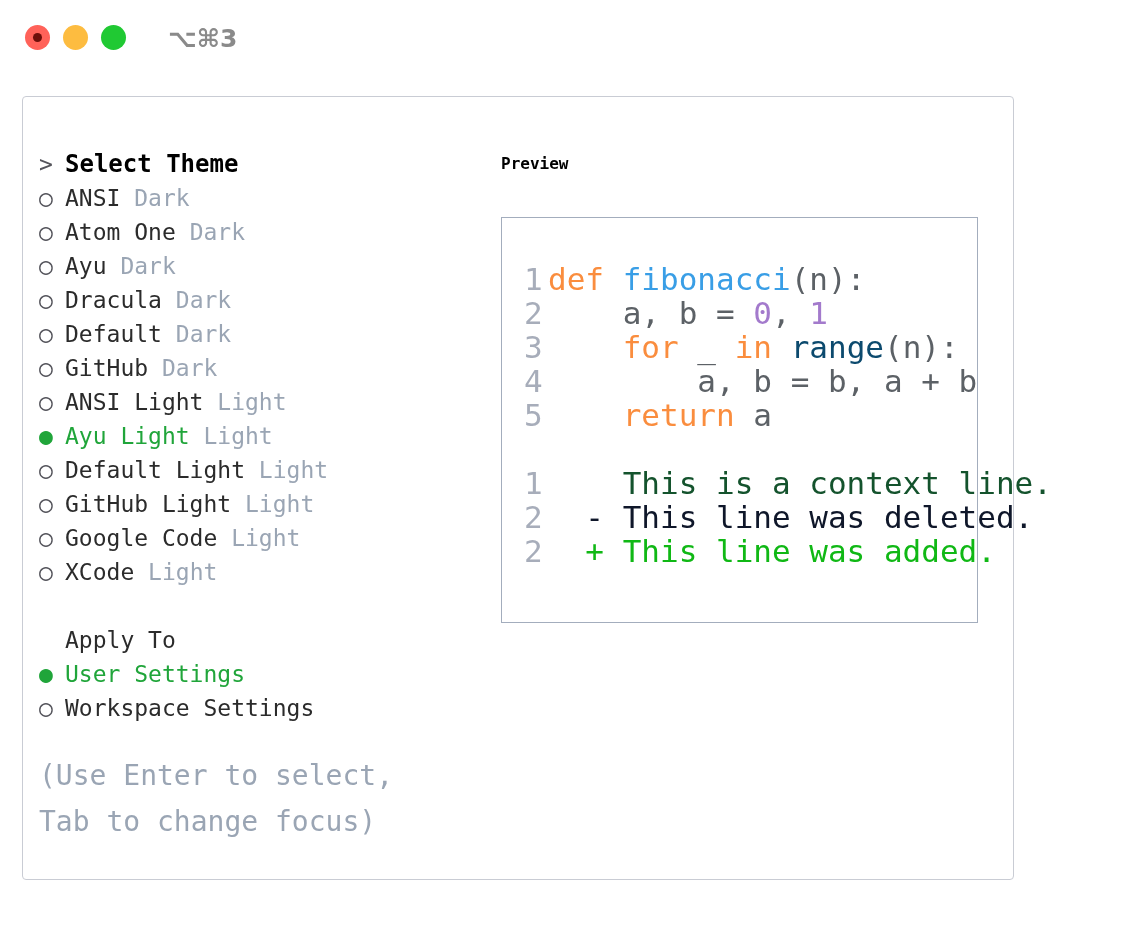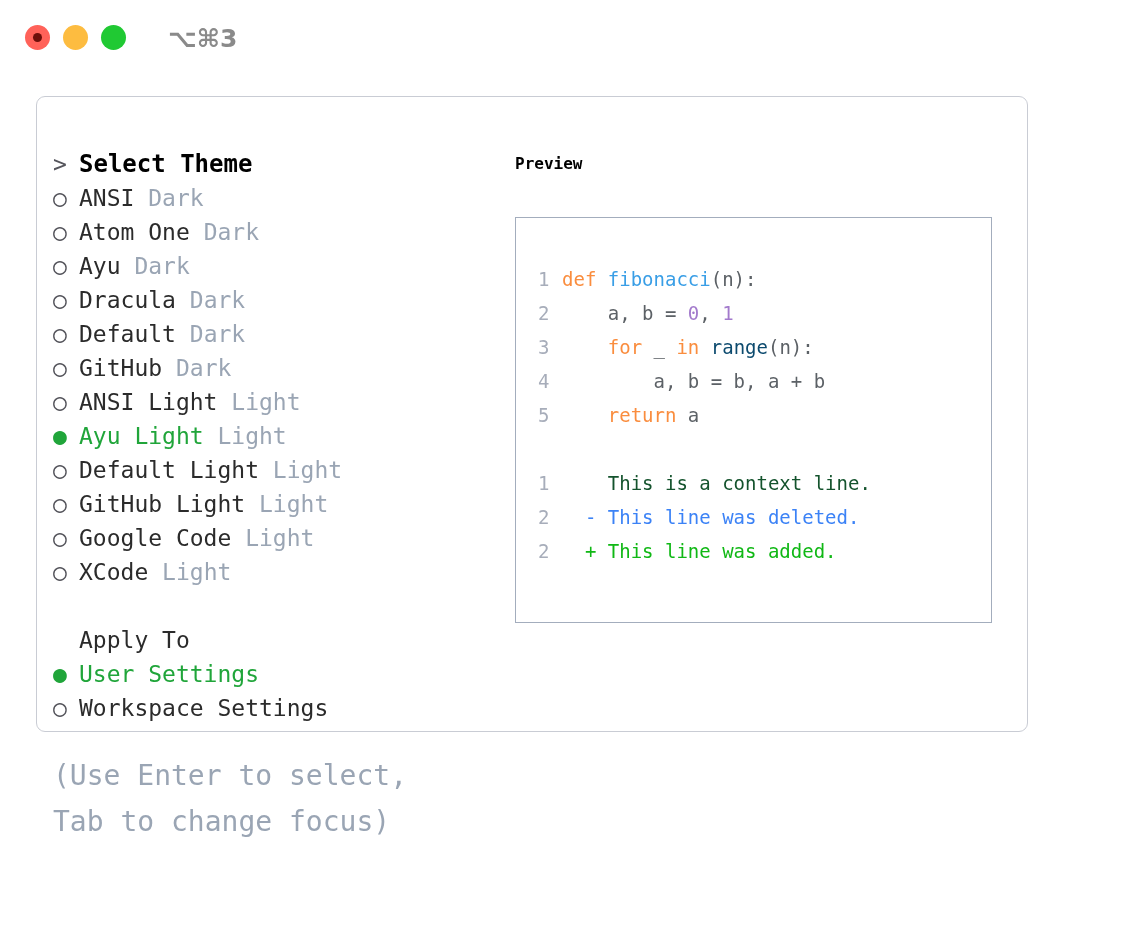--- a/index.html
+++ b/index.html
@@ -66,26 +66,26 @@
     font-size: 25px;
     font-weight: bold;
     color: #8a8a8a;
     letter-spacing: 0px;
     font-family: "DejaVu Sans", "Liberation Sans", sans-serif;
   }
 
   
   .panel {
     position: absolute;
-    left: 36px;
+    left: 22px;
     top: 96px;
     width: 992px;
-    height: 636px;
+    height: 784px;
     border: 1px solid #c9ccd4;
-    border-radius: 9px;
+    border-radius: 4px;
     box-sizing: border-box;
     background: #ffffff;
   }
 
   
   .left-col {
     position: absolute;
     left: 16px;
     top: 50px;
     width: 450px;
@@ -146,42 +146,42 @@
     margin-top: 36px;
     width: 477px;
     height: 406px;
     border: 1px solid #a3adbd;
     box-sizing: border-box;
     background: #ffffff;
     padding: 44px 0 0 22px;
   }
 
   .code-line {
-    font-size: 19px;
+    font-size: 31px;
     line-height: 34px;
     white-space: pre;
     color: #5c6166;
   }
   .lineno {
     display: inline-block;
     width: 24px;
     color: #a7adba;
   }
 
   .tok-kw   { color: #fa8d3e; }
   .tok-fn   { color: #399ee6; }
   .tok-num  { color: #a37acc; }
   .tok-call { color: #0c4a6e; }
   .tok-plain{ color: #5c6166; }
   .tok-punct{ color: #5c6166; }
 
   .gap-line { height: 34px; }
 
   .diff-context { color: #14532d; }
-  .diff-del     { color: #3b82f6; }
+  .diff-del     { color: #0f172a; }
   .diff-add     { color: #10b815; text-align: center; }
 </style>
 </head>
 <body>
 
 <div class="window">
 
   <div class="titlebar">
     <div class="dots">
       <div class="dot dot-red"></div>

